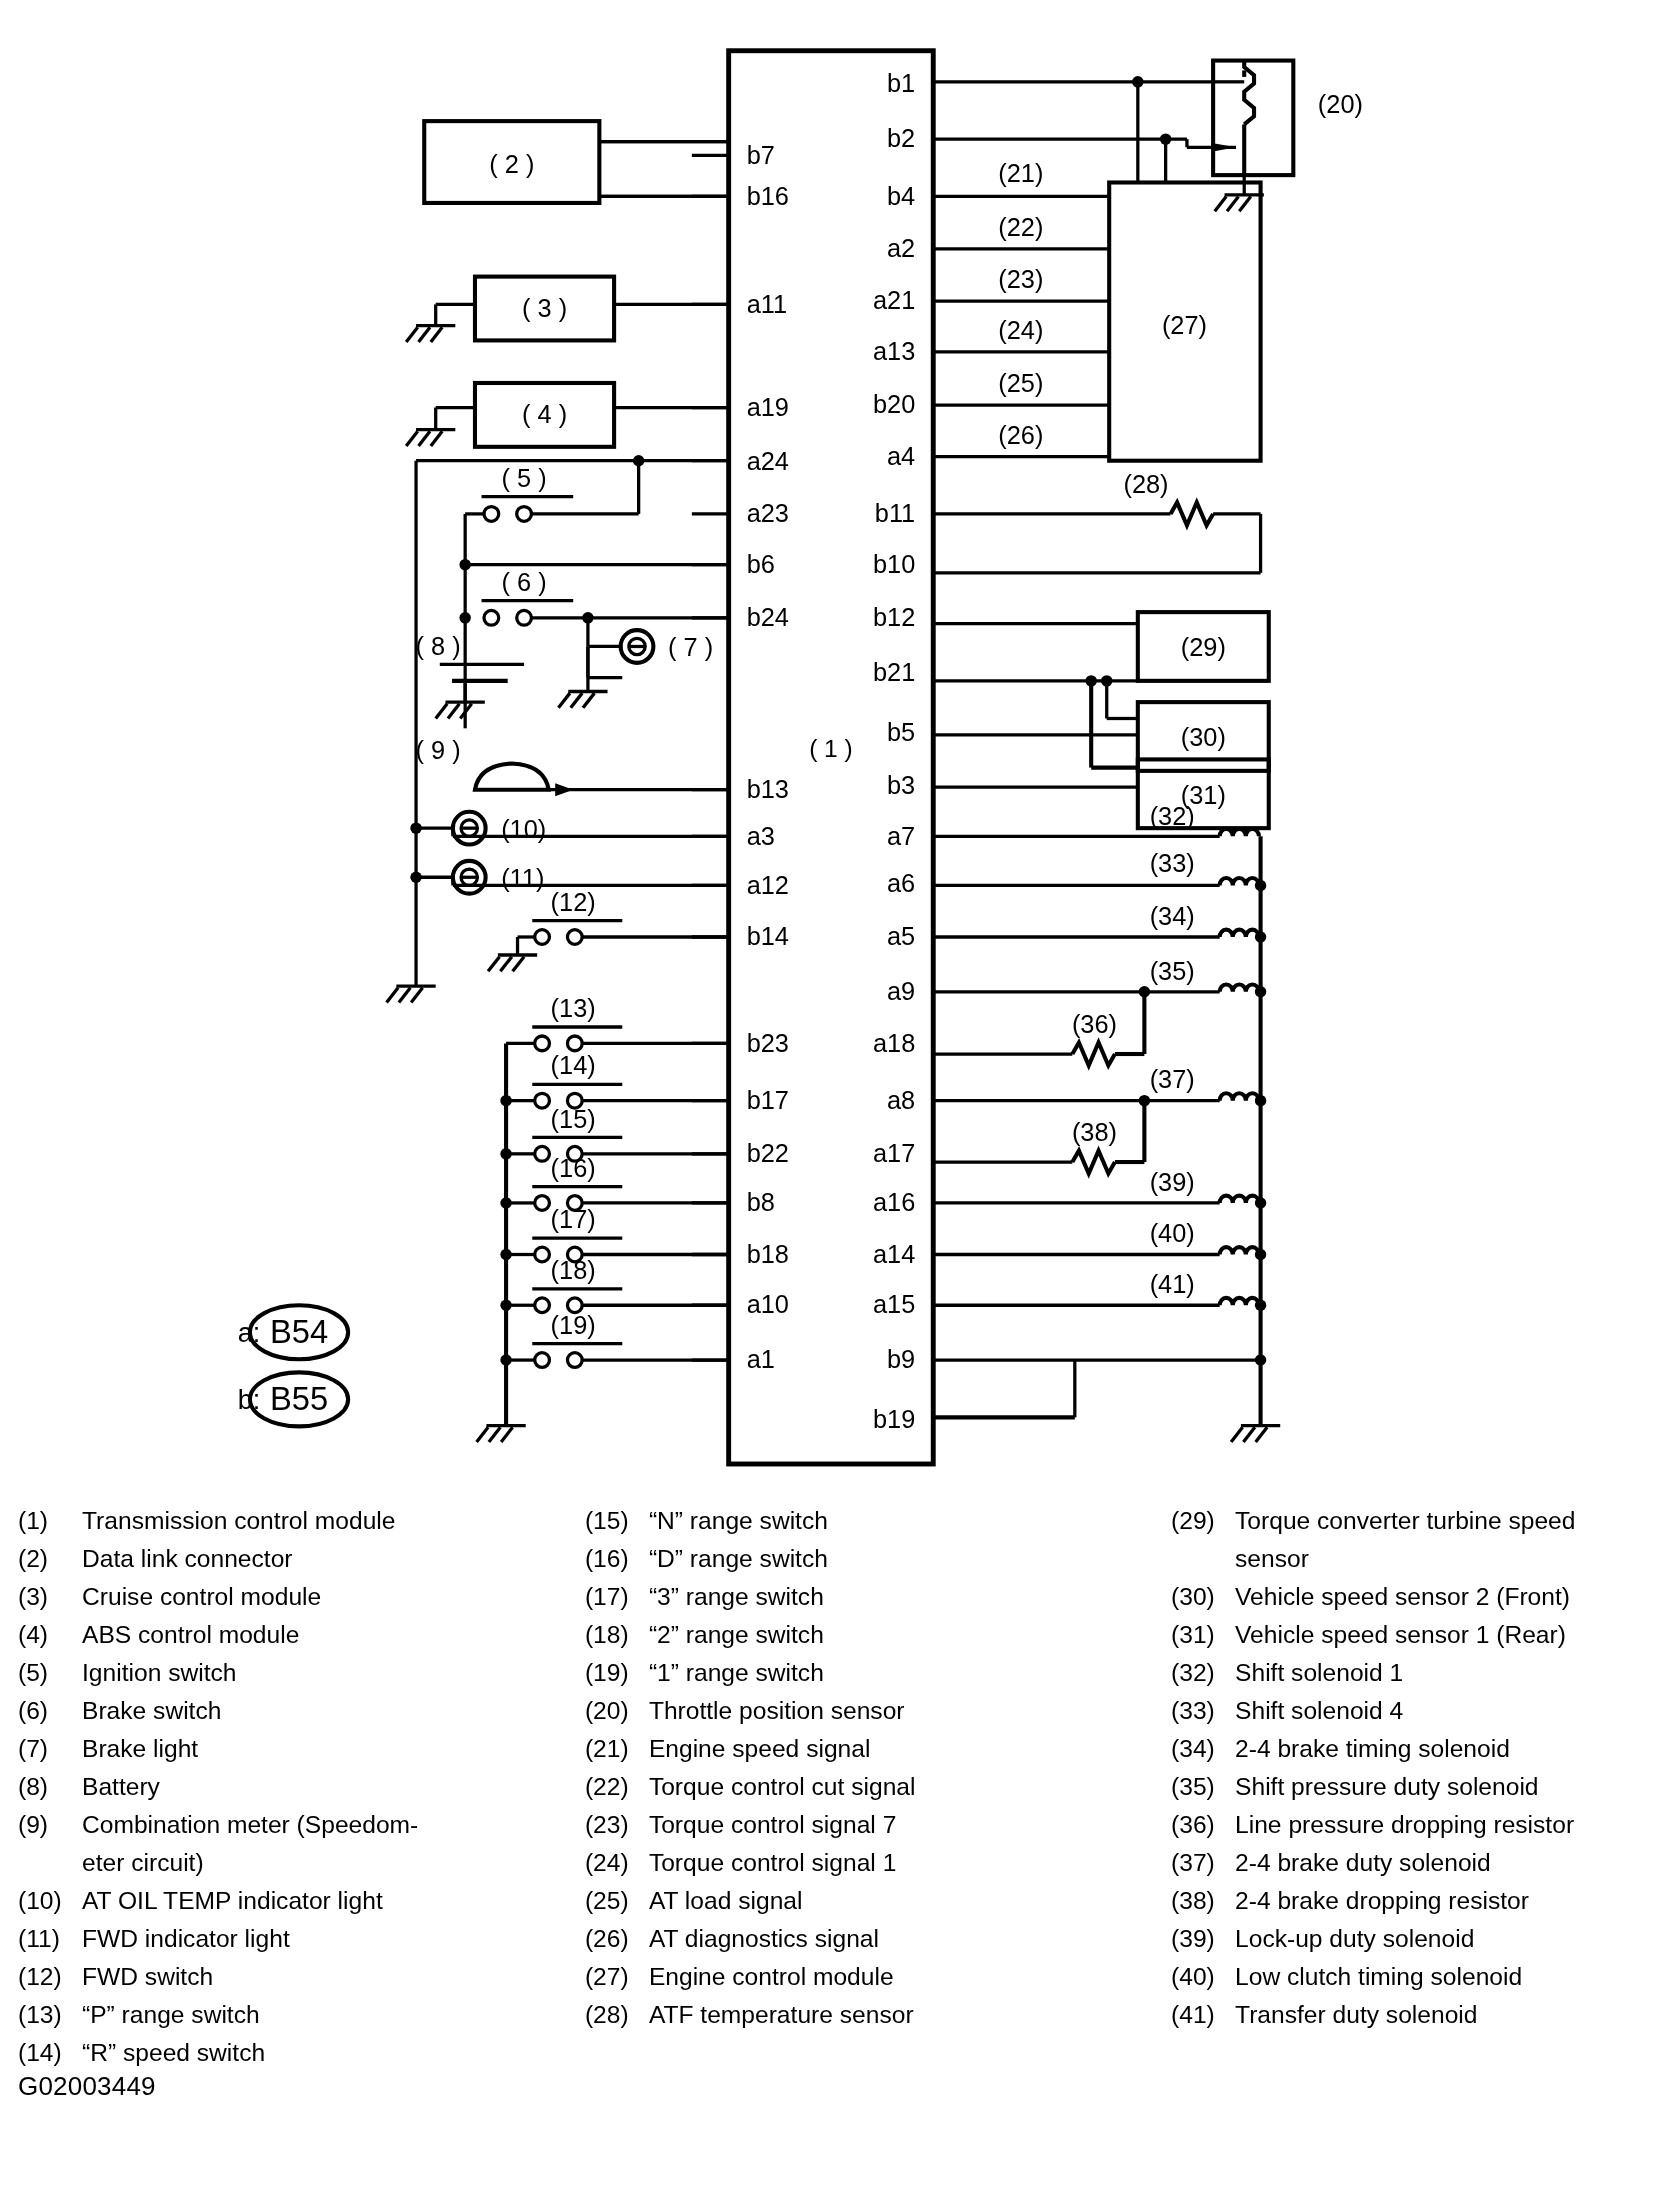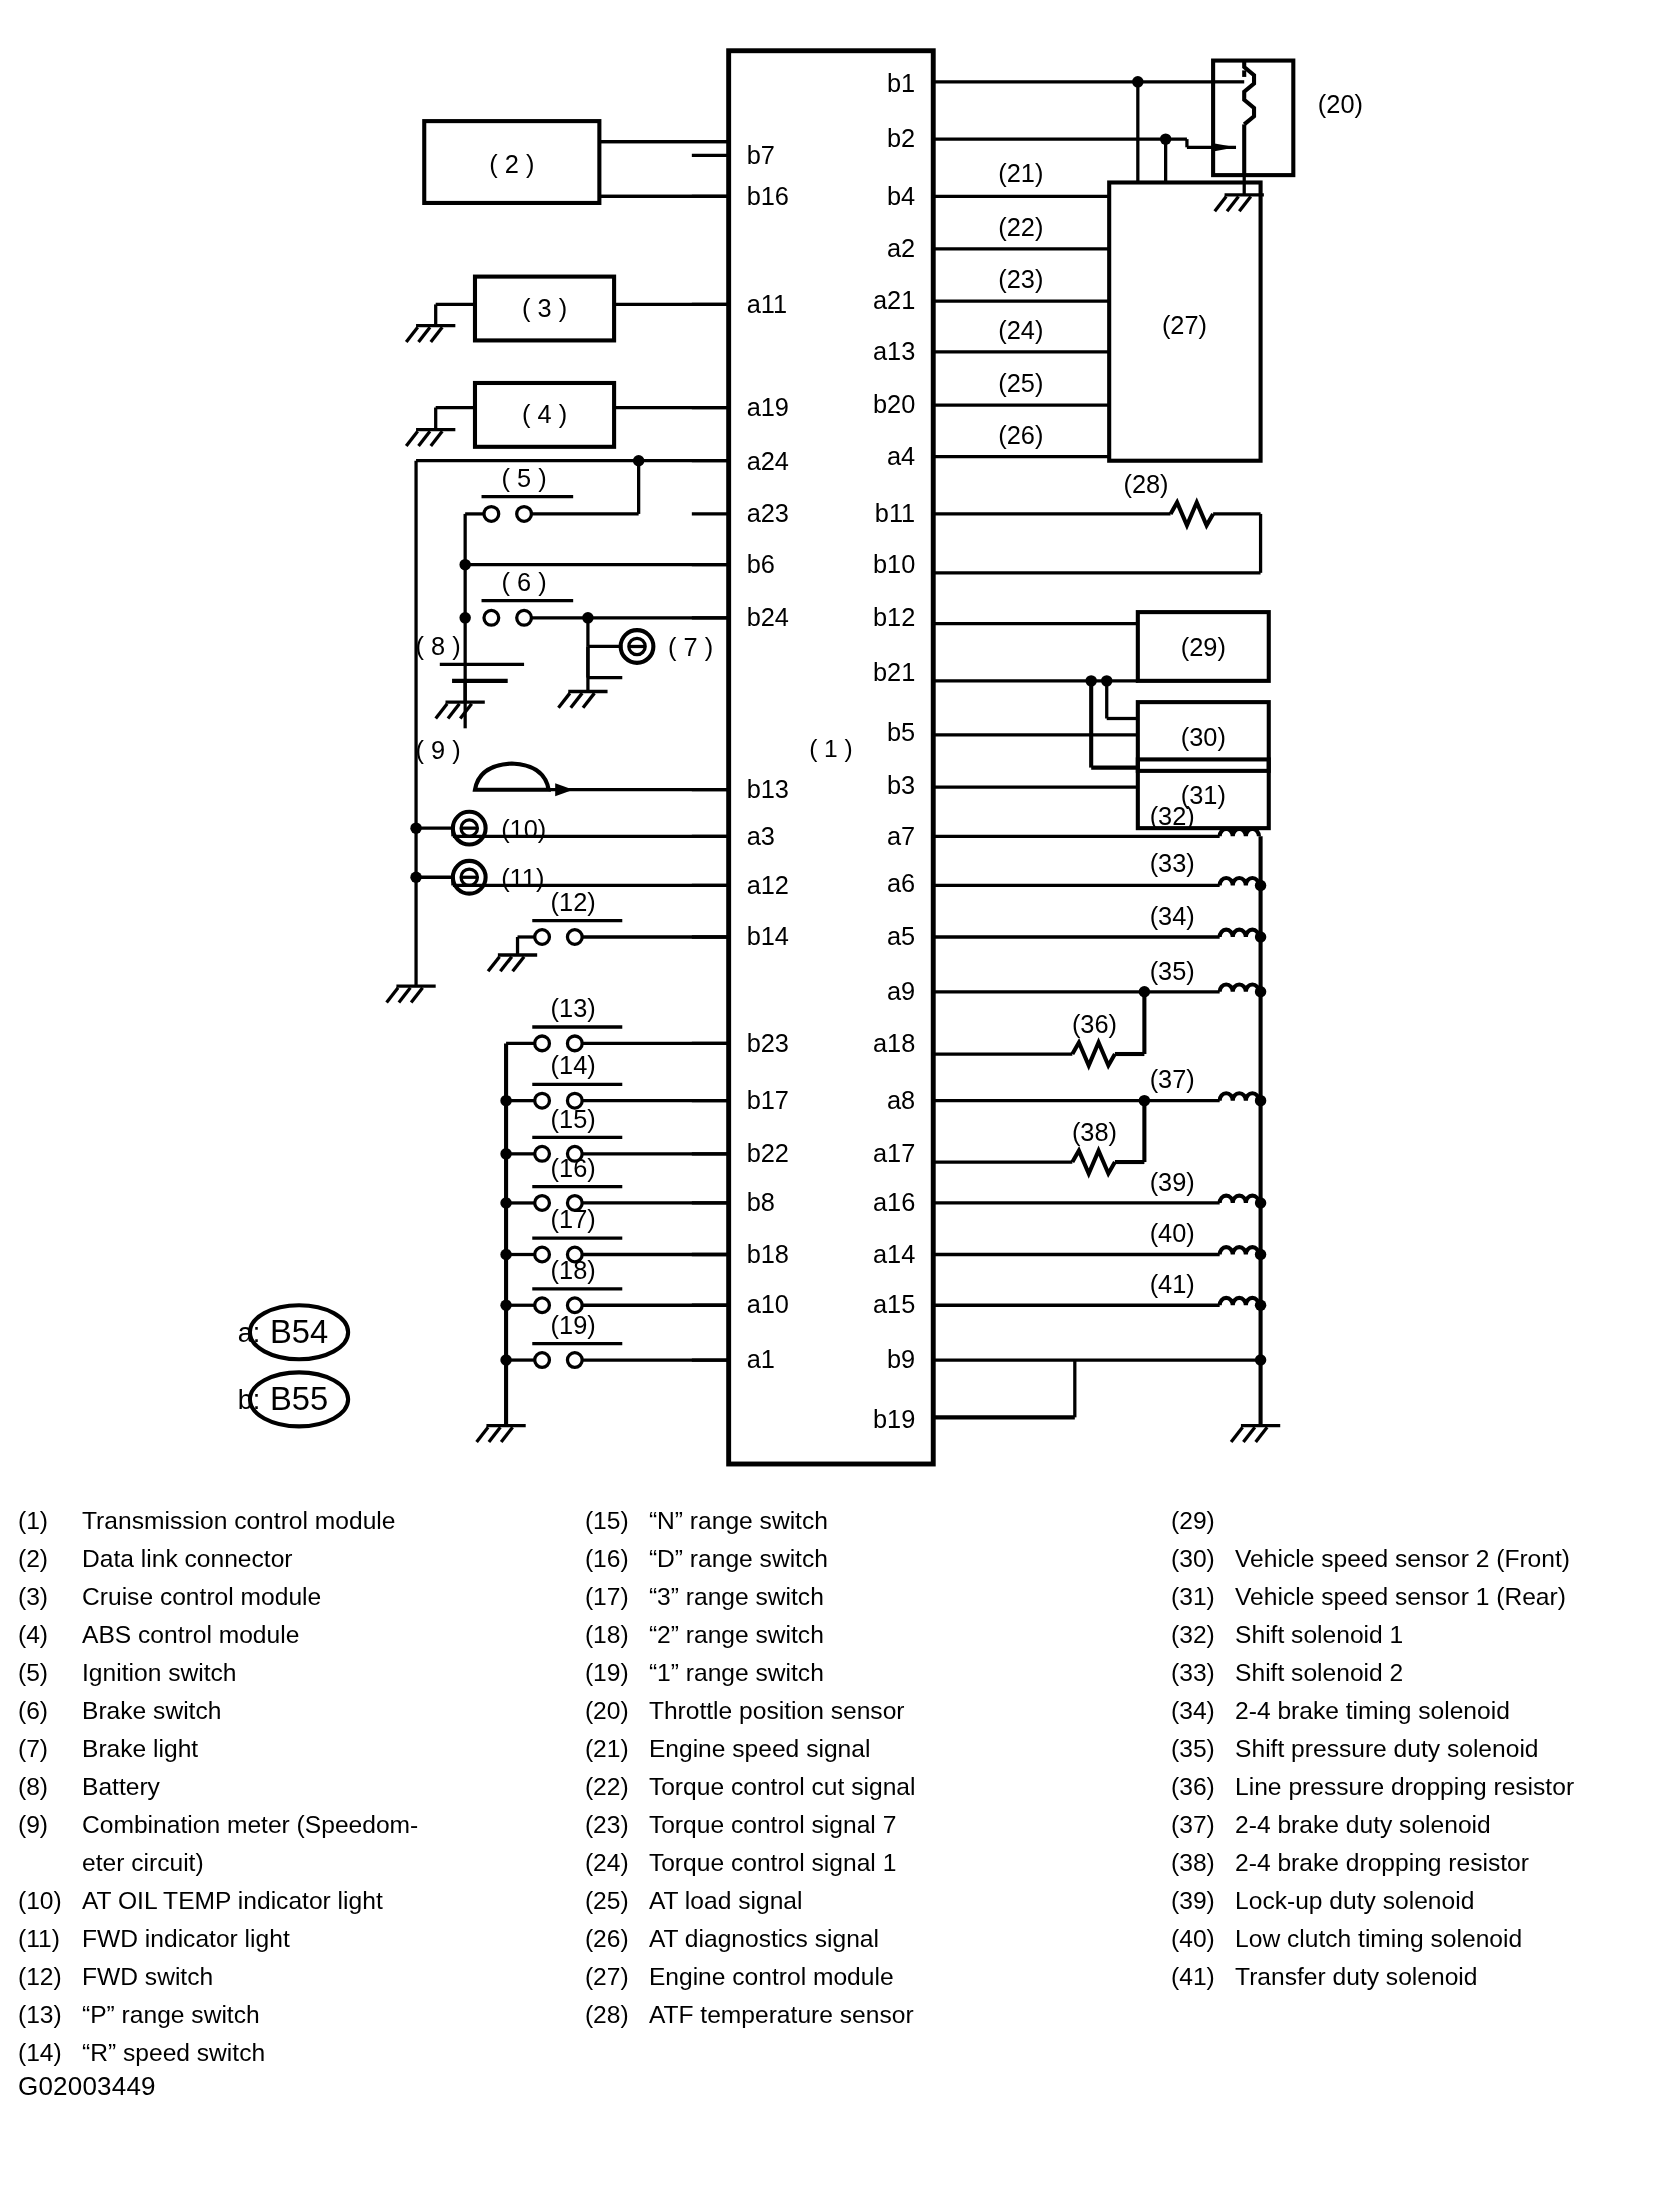--- a/index.html
+++ b/index.html
@@ -588,36 +588,38 @@
         </div>
     <div class="legend-row">
           <span class="legend-num">(28)</span>
           <span class="legend-txt">ATF temperature sensor</span>
         </div>
   </div>
 
   <div class="legend-col c3">
     <div class="legend-row">
           <span class="legend-num">(29)</span>
+          <span class="legend-txt">Torque converter turbine speed
+sensor</span>
         </div>
     <div class="legend-row">
           <span class="legend-num">(30)</span>
           <span class="legend-txt">Vehicle speed sensor 2 (Front)</span>
         </div>
     <div class="legend-row">
           <span class="legend-num">(31)</span>
           <span class="legend-txt">Vehicle speed sensor 1 (Rear)</span>
         </div>
     <div class="legend-row">
           <span class="legend-num">(32)</span>
           <span class="legend-txt">Shift solenoid 1</span>
         </div>
     <div class="legend-row">
           <span class="legend-num">(33)</span>
-          <span class="legend-txt">Shift solenoid 2</span>
+          <span class="legend-txt">Shift solenoid 4</span>
         </div>
     <div class="legend-row">
           <span class="legend-num">(34)</span>
           <span class="legend-txt">2-4 brake timing solenoid</span>
         </div>
     <div class="legend-row">
           <span class="legend-num">(35)</span>
           <span class="legend-txt">Shift pressure duty solenoid</span>
         </div>
     <div class="legend-row">

